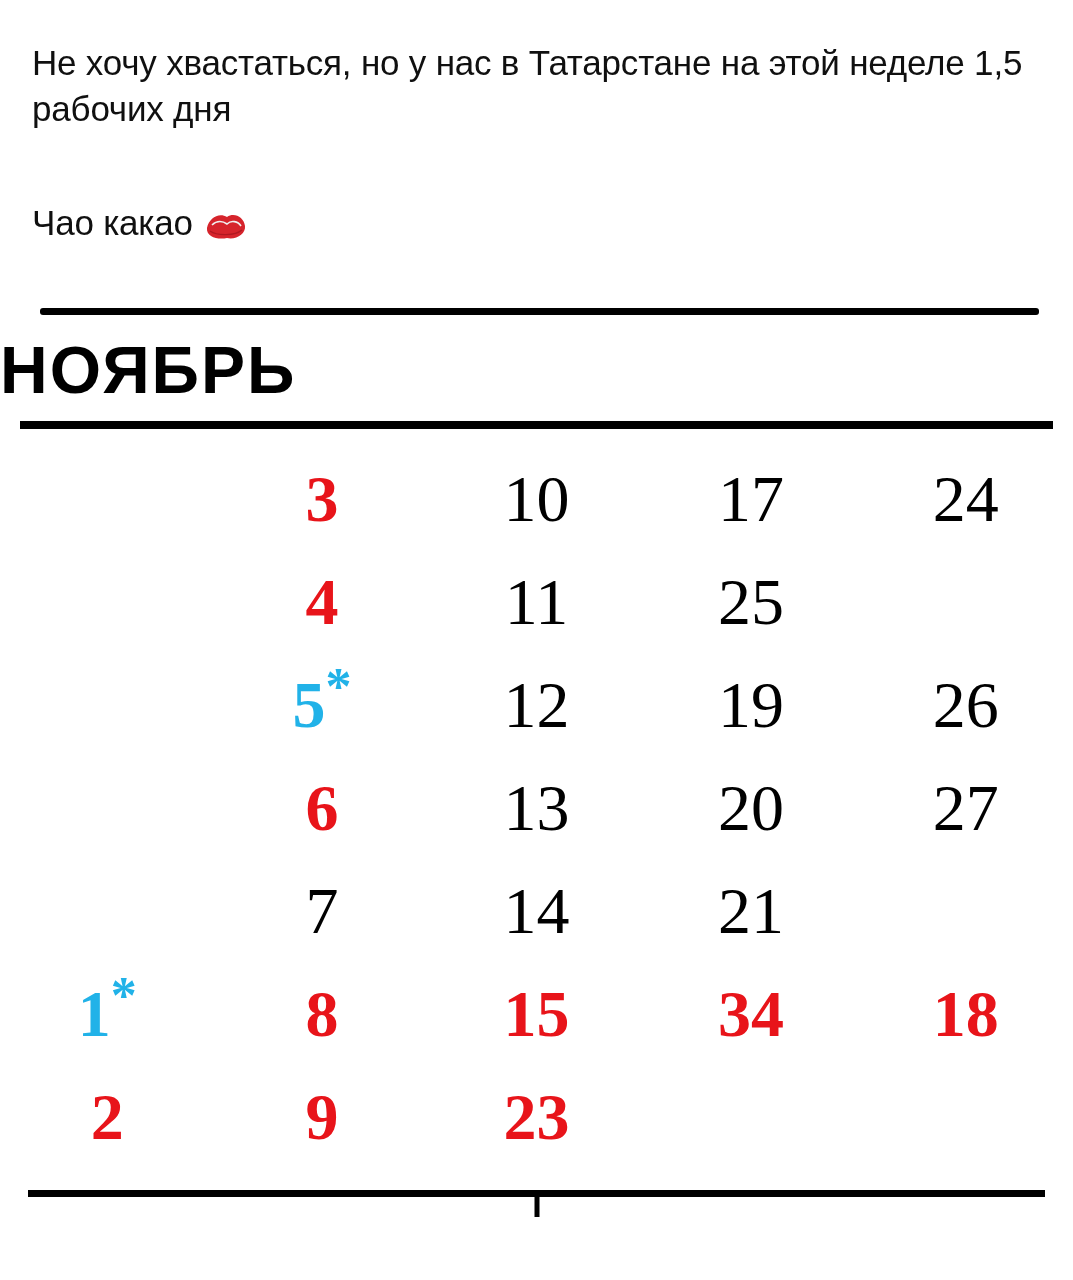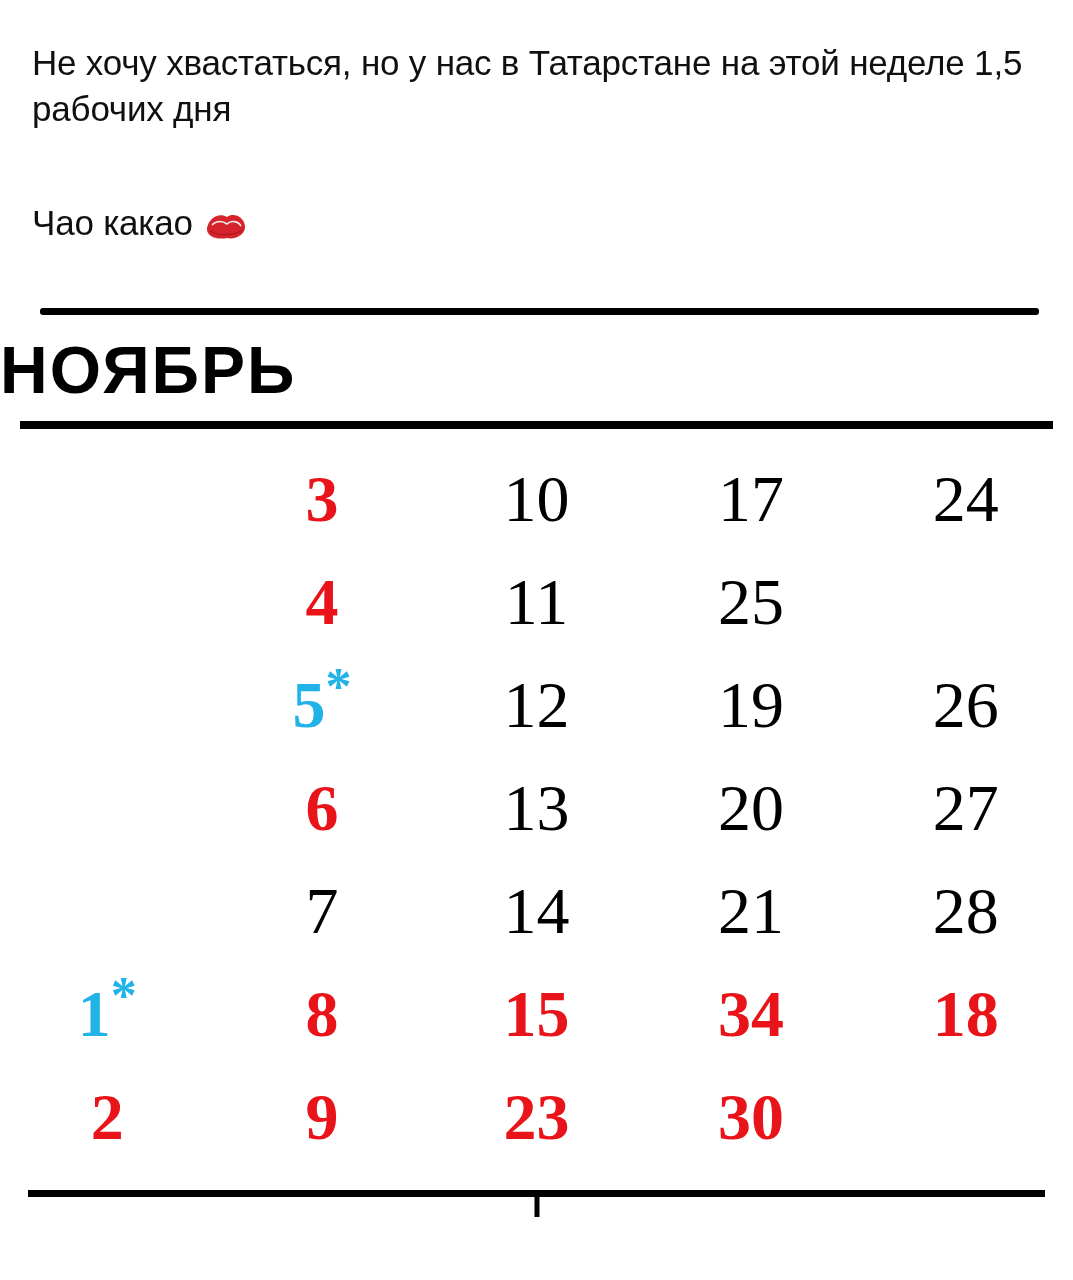--- a/index.html
+++ b/index.html
@@ -164,34 +164,32 @@
         <div class="day red">6</div>
         <div class="day">13</div>
         <div class="day">20</div>
         <div class="day">27</div>
       </div>
       <div class="week-row">
         <div class="day empty"></div>
         <div class="day">7</div>
         <div class="day">14</div>
         <div class="day">21</div>
-        <div class="day">28</div>
       </div>
       <div class="week-row">
         <div class="day blue">1<span class="star">*</span></div>
         <div class="day red">8</div>
         <div class="day red">15</div>
         <div class="day red">34</div>
         <div class="day red">18</div>
       </div>
       <div class="week-row">
         <div class="day red">2</div>
         <div class="day red">9</div>
         <div class="day red">23</div>
-        <div class="day red">30</div>
       </div>
     </div>
 
   <div class="bottom-wrap">
     <div class="rule rule-bottom"></div>
     <div class="tick"></div>
   </div>
 </div>
 
 </body></html>

